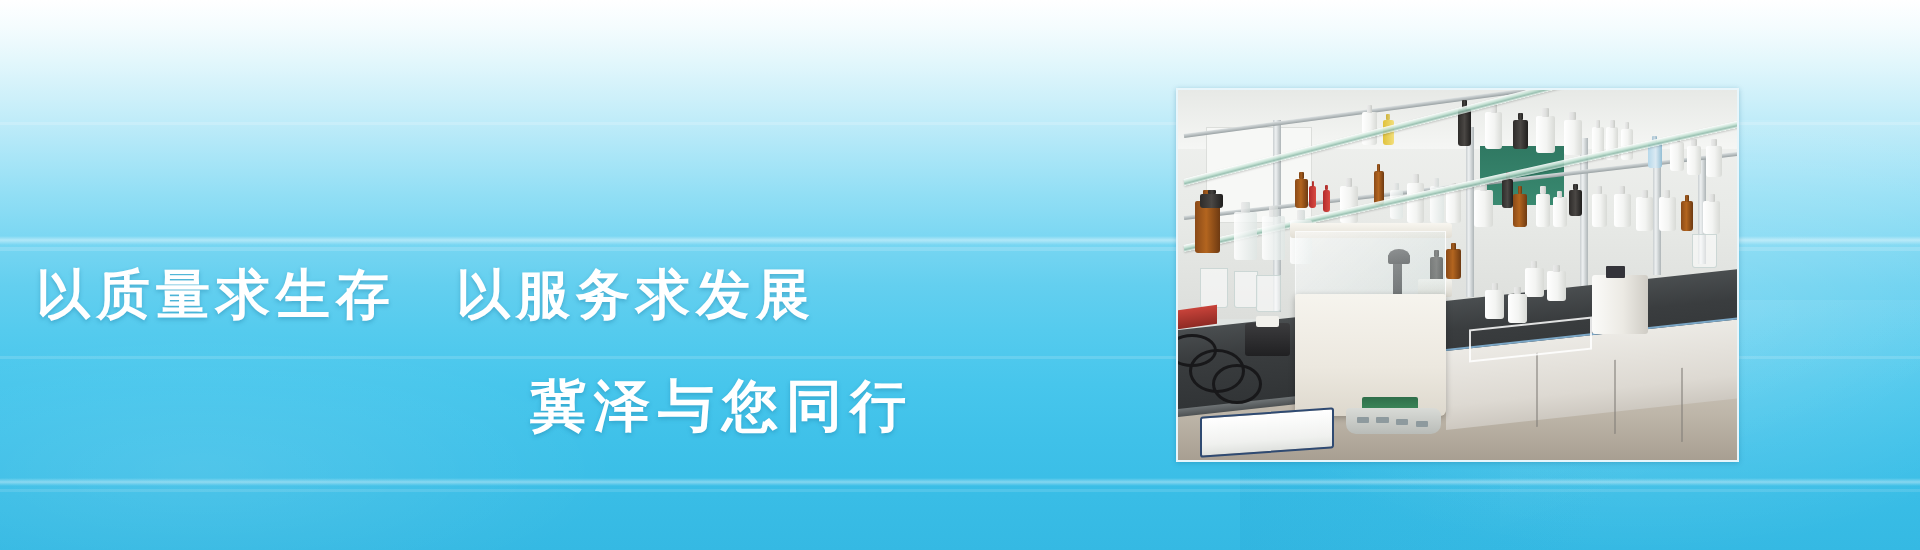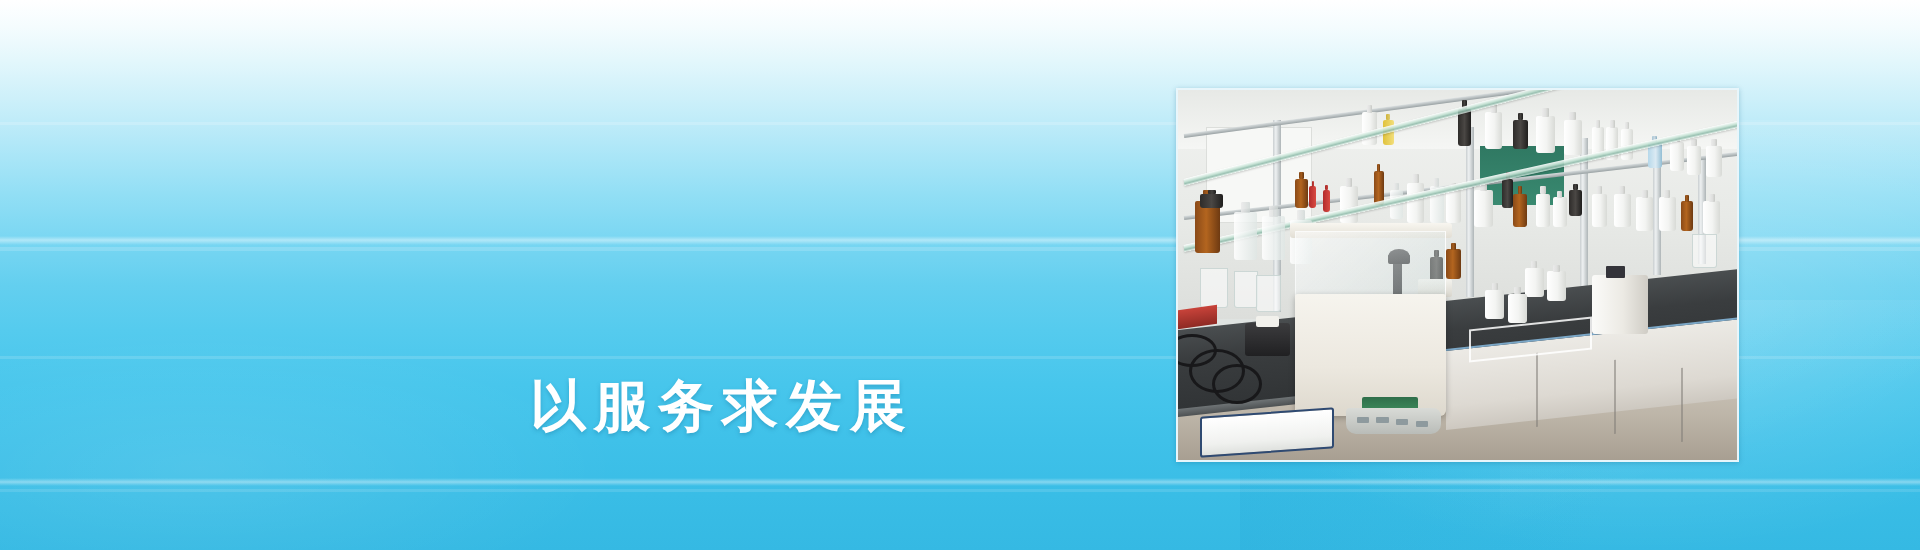--- a/index.html
+++ b/index.html
@@ -301,22 +301,23 @@
   <div class="wash wash-c"></div>
   <div class="wash wash-d"></div>
 
   <div class="band band-6"></div>
   <div class="band band-1"></div>
   <div class="band band-2"></div>
   <div class="band band-3"></div>
   <div class="band band-4"></div>
   <div class="band band-5"></div>
 
-
-  <div class="slogan-2">以服务求发展</div>
+  <div class="slogan-1">以质量求生存　以服务求发展</div>
+
+  <div class="slogan-2">冀泽与您同行</div>
 
   <div class="photo-frame">
     <div class="photo">
 
       <div class="p-wallback"></div>
       <div class="p-wallupper"></div>
       <div class="p-whitedoor"></div>
       <div class="p-greenboard"></div>
       <div class="p-floor"></div>
 

